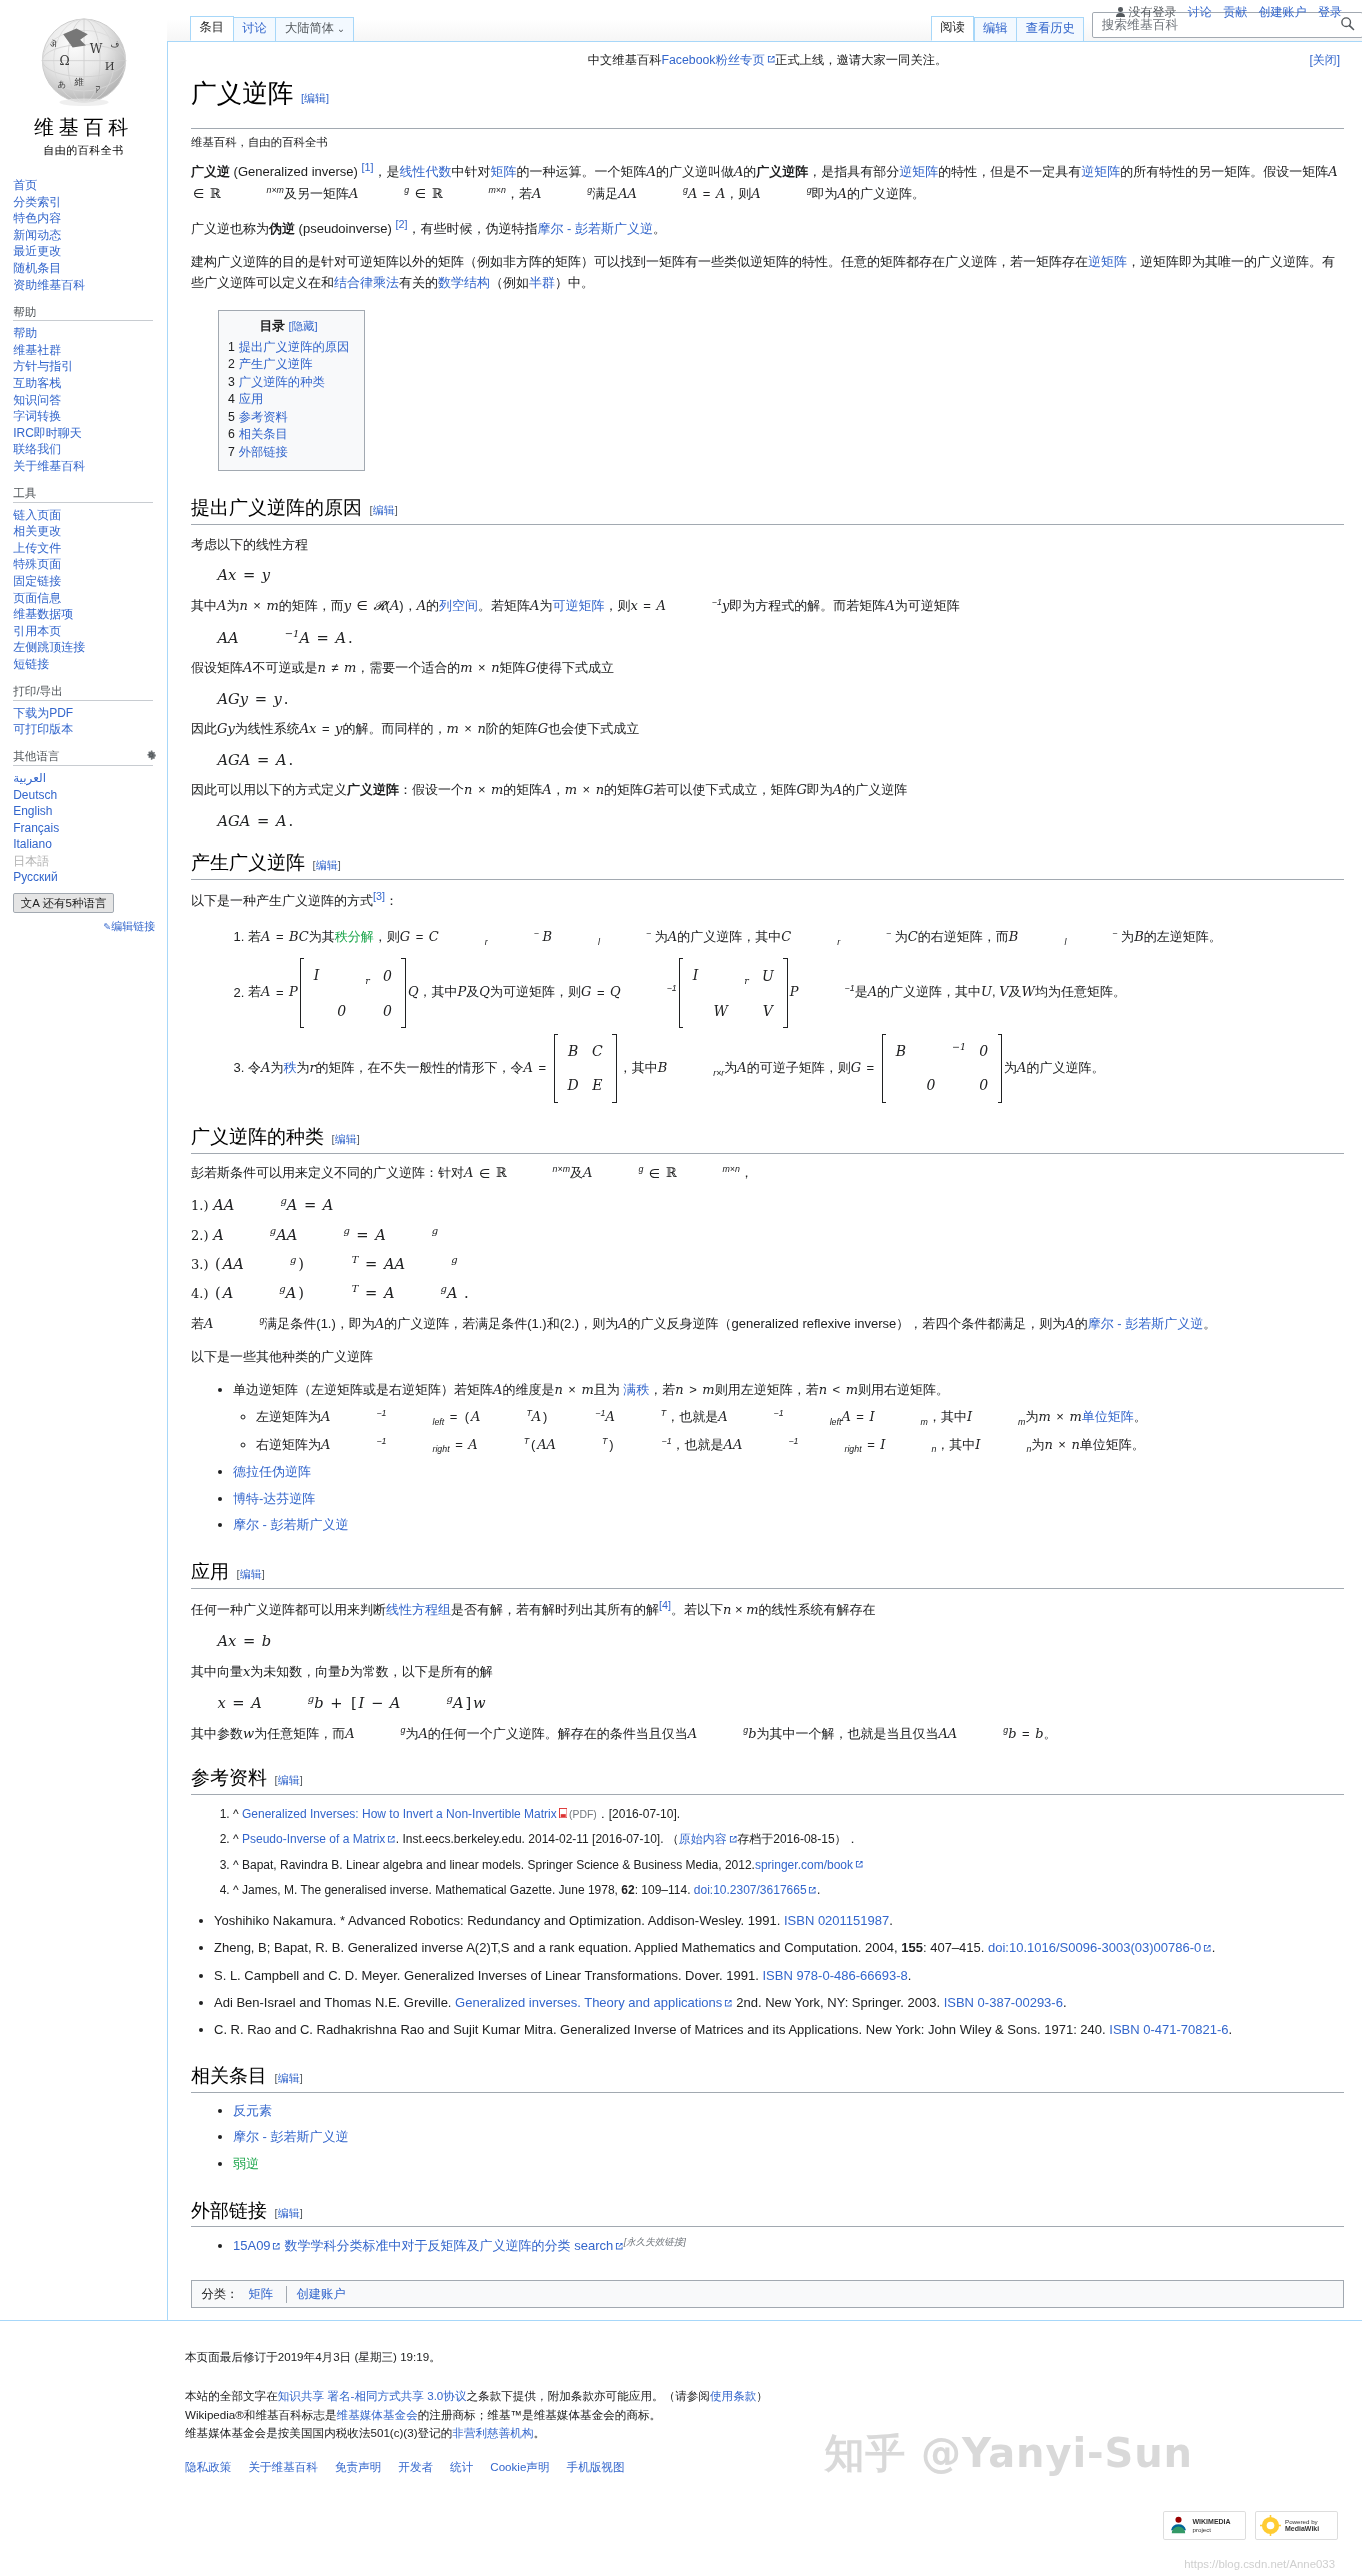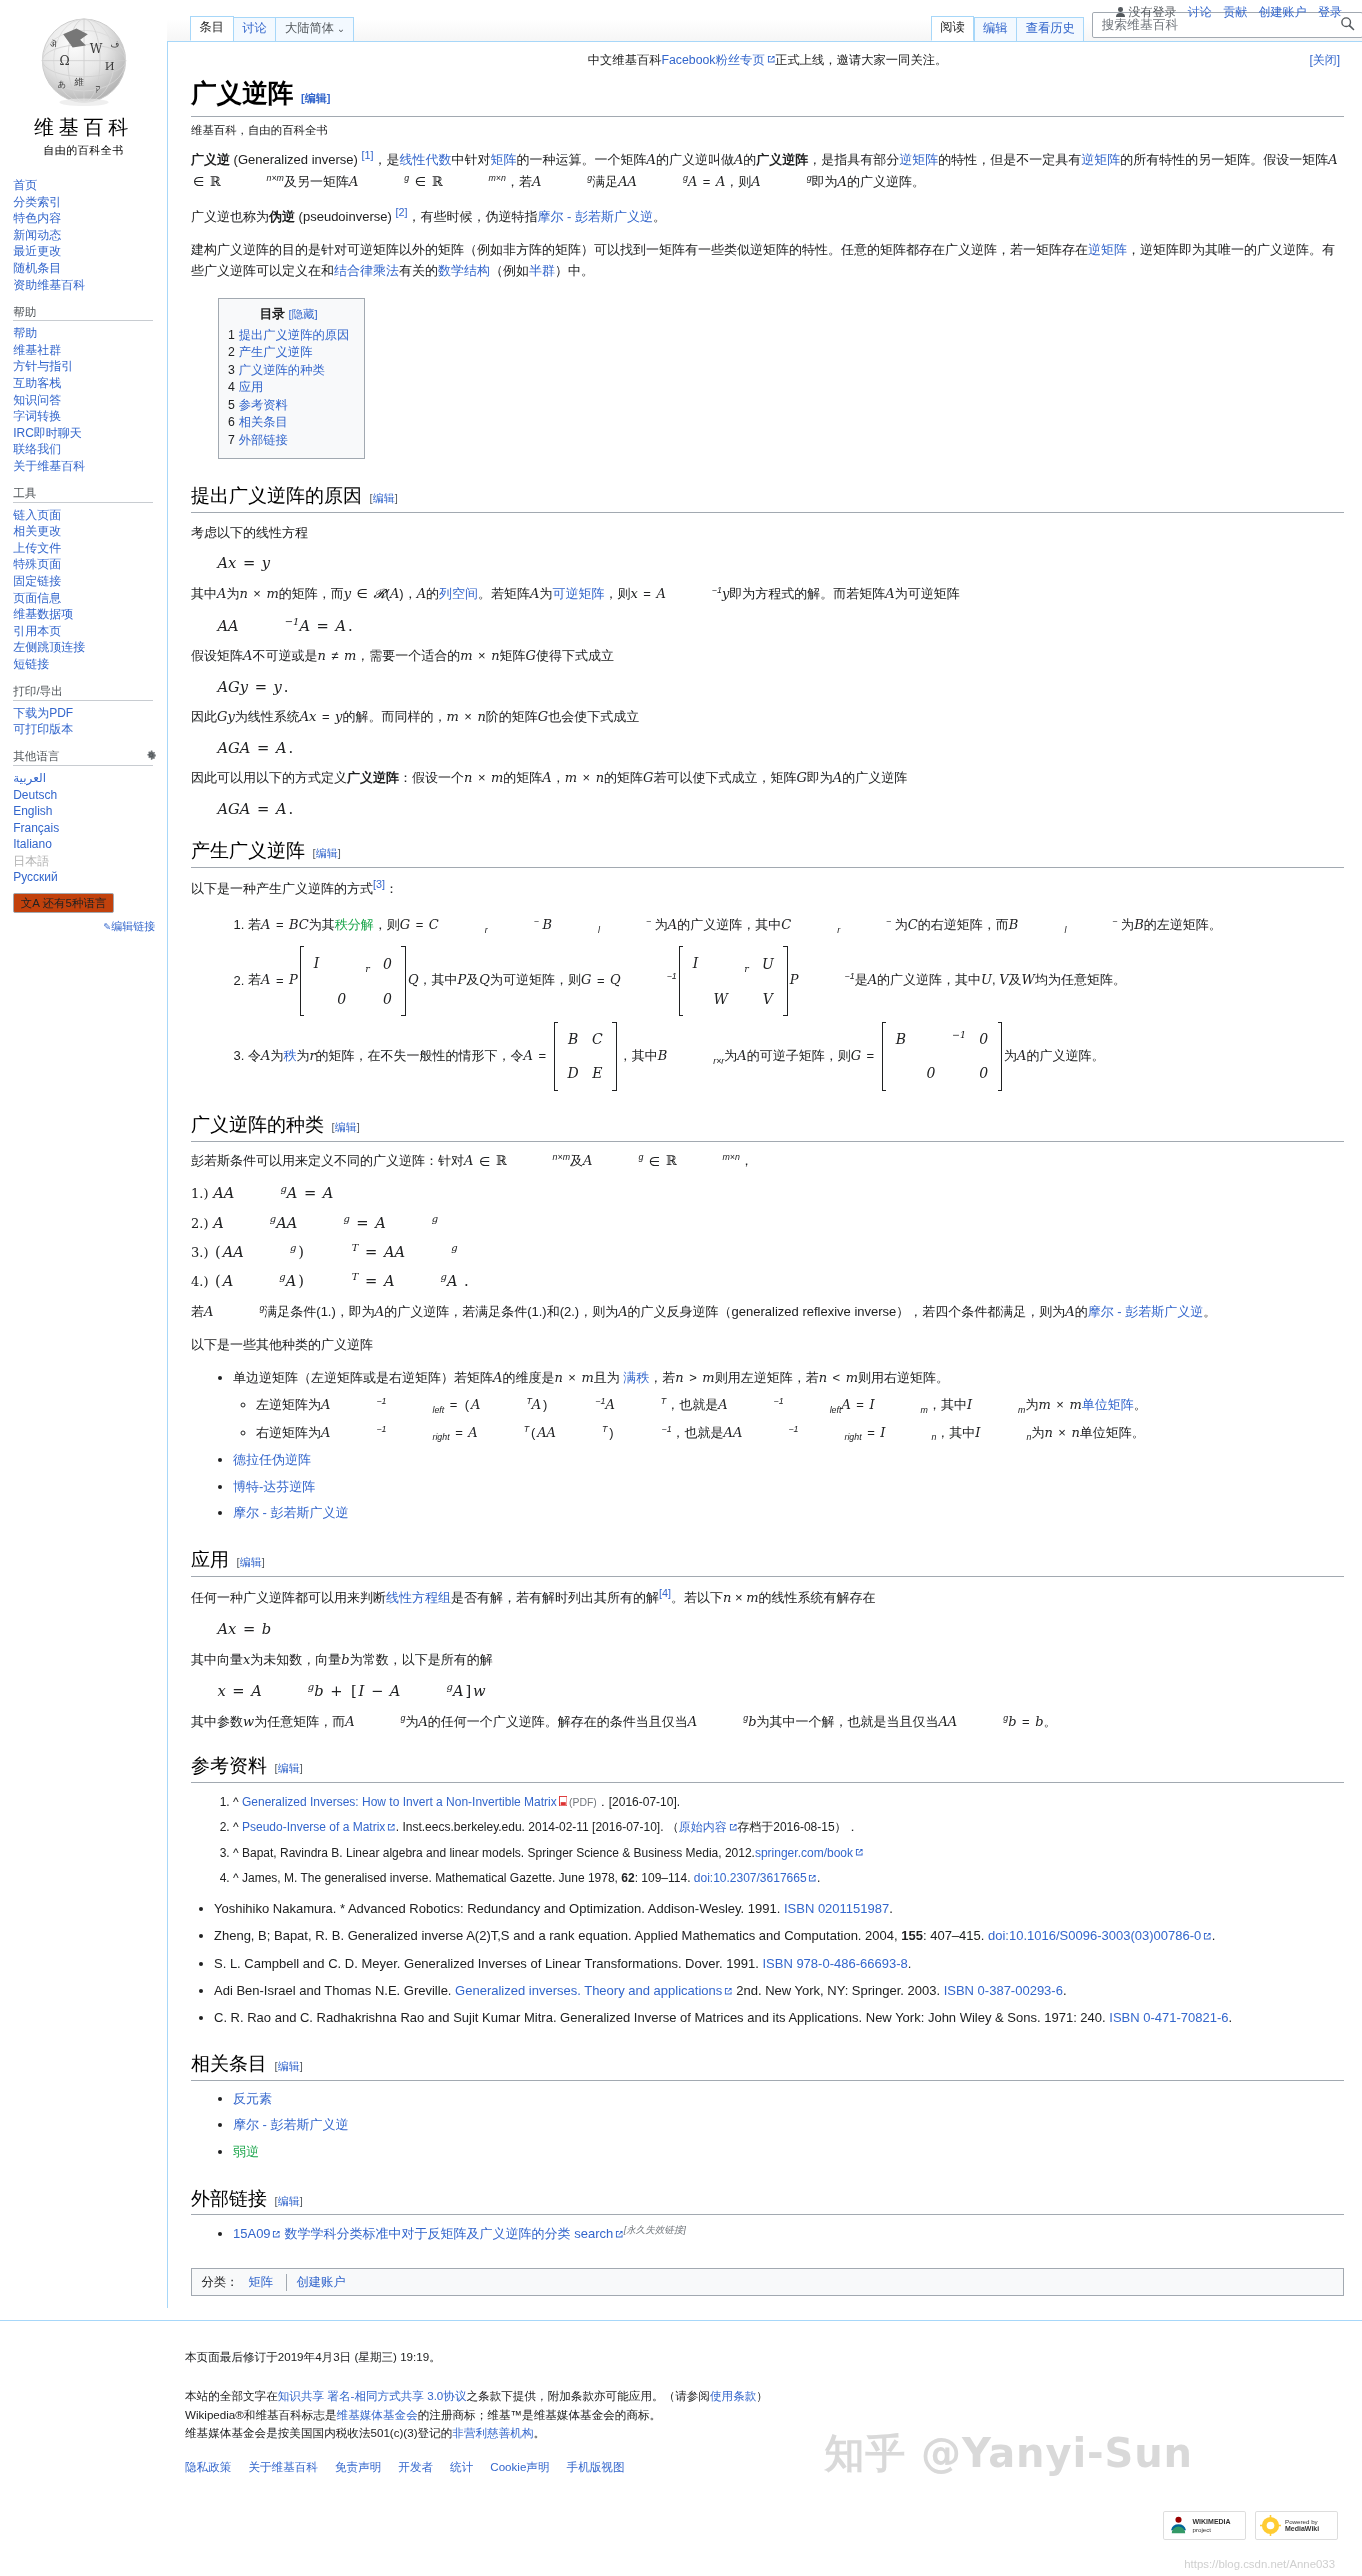--- a/index.html
+++ b/index.html
@@ -57,21 +57,21 @@
     border-bottom:0.9px solid #c8ccd1; width:140px;
   }
   .portal ul { list-style:none; margin:3.8px 0 0 0; padding:0; }
   .portal li { line-height:16.6px; padding:0; }
   .portal li a { font-size:12px; }
   #nav-first { margin-top:19px; }
   #nav-first ul { margin-top:0; }
 
   .lang-btn {
     margin:6.6px 0 0 0; display:inline-block;
-    border:0.9px solid #a2a9b1; background:#c2410c;
+    border:0.9px solid #a2a9b1; background:#e5e5e5;
     padding:1.9px 6.6px; font-size:11.5px; color:#222; border-radius:1.9px;
     cursor:pointer;
   }
   .lang-edit { margin-top:5.7px; font-size:11px; color:#3366cc; text-align:right; width:142px; }
   .pencil { font-size:9.5px; }
   .gear {
     position:absolute; right:9.5px; top:0; width:12.3px; height:12.3px; cursor:pointer;
   }
 
   
@@ -112,22 +112,22 @@
 
   
   #sitenotice {
     position:relative; text-align:center; font-size:12.3px; color:#222;
     padding:9.5px 0 7.6px 0;
   }
   #sitenotice .closebox { position:absolute; right:3.8px; top:9.5px; font-size:12px; }
 
   h1#firstHeading {
     font-family:"DejaVu Serif","Liberation Serif",serif;
-    font-size:25.6px; font-weight:bold; color:#000;
-    margin:1.9px 0 0 0; padding:0 0 6px 0; border-bottom:0.9px solid #a2a9b1;
+    font-size:25.6px; font-weight:normal; color:#000;
+    margin:1.9px 0 0 0; padding:0 0 18px 0; border-bottom:0.9px solid #a2a9b1;
     line-height:1.25;
   }
   .editsection { font-size:11px; font-family:"Liberation Sans",sans-serif; color:#54595d; margin-left:7.6px; white-space:nowrap; }
   .editsection a { font-size:11px; }
 
   #siteSub { font-size:11.4px; color:#202122; margin:5.7px 0 9.5px 0; }
 
   p { margin:0.5em 0 0.9em 0; line-height:1.62; font-size:13px; }
 
   h2 {

